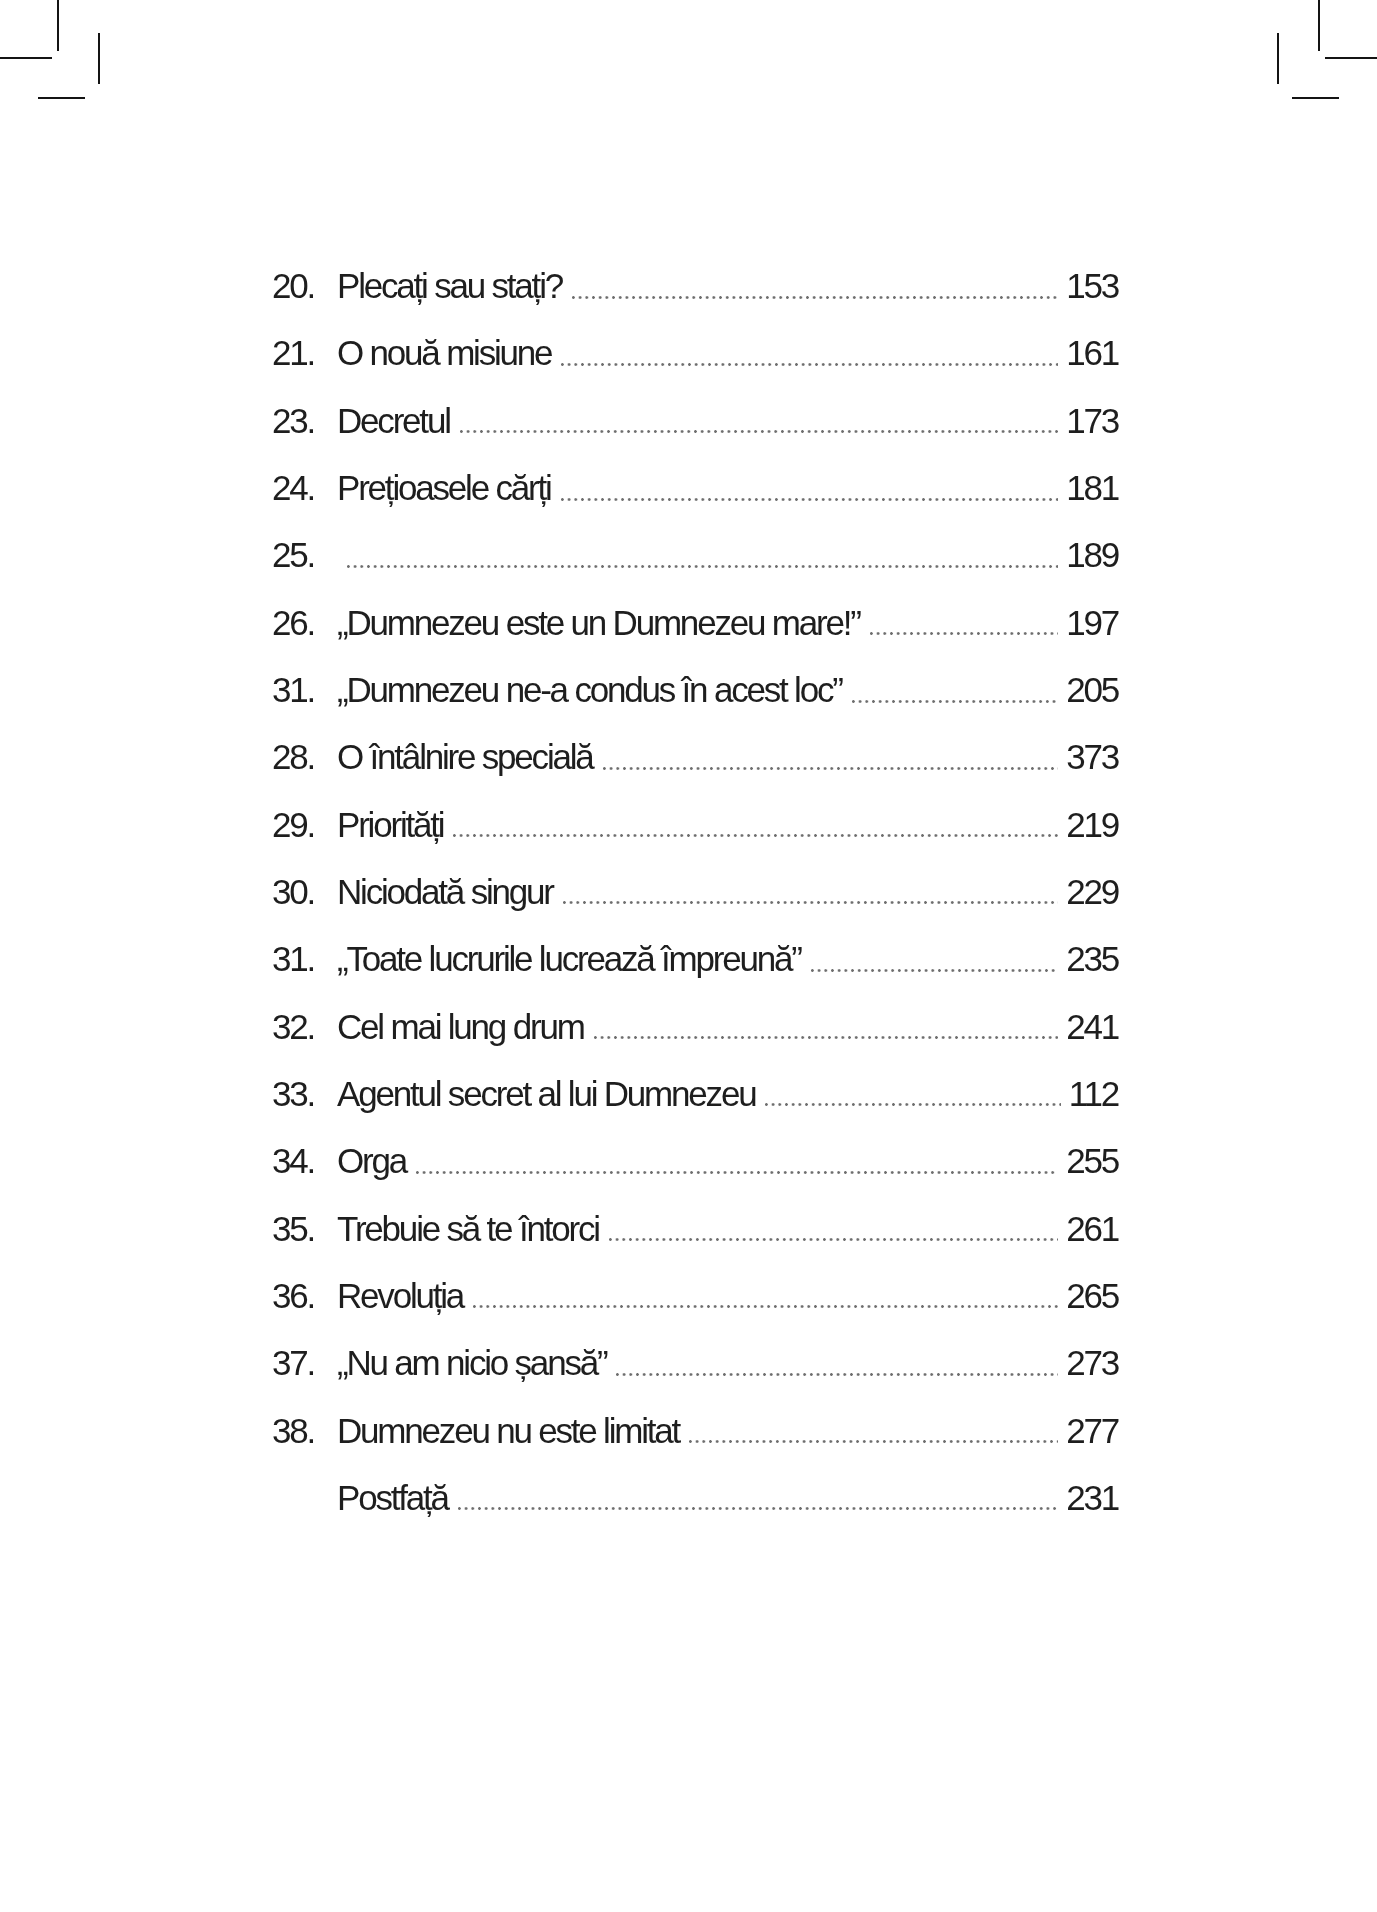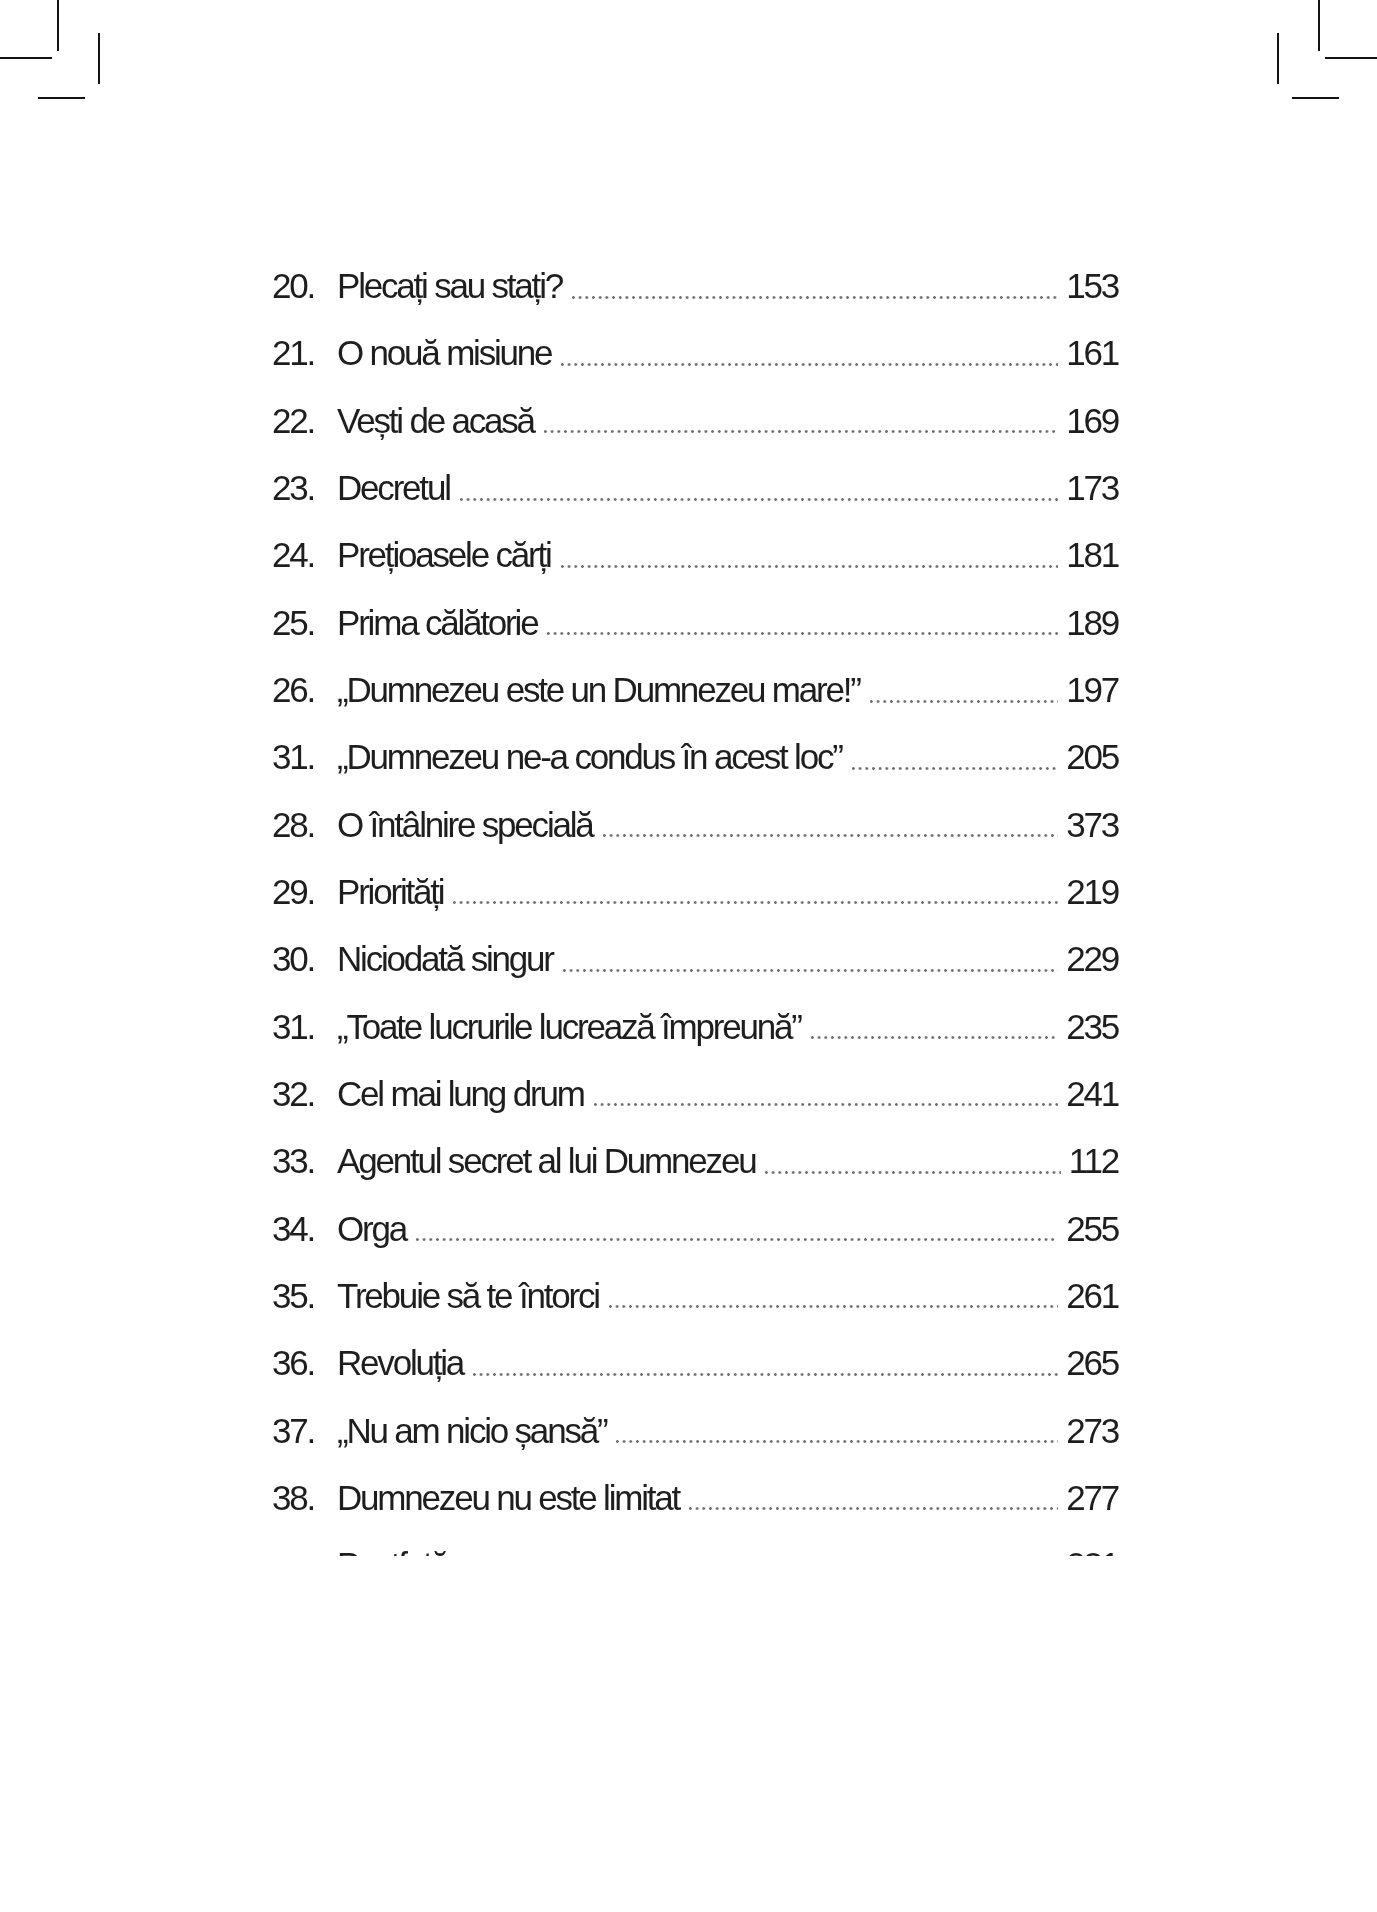--- a/index.html
+++ b/index.html
@@ -78,44 +78,37 @@
     <span class="toc-page">153</span>
   </div>
 
   <div class="toc-row">
     <span class="toc-num">21.</span>
     <span class="toc-title">O nouă misiune</span>
     <span class="toc-leader"></span>
     <span class="toc-page">161</span>
   </div>
 
-  <div class="toc-row">
-    <span class="toc-num">22.</span>
-    <span class="toc-title">Vești de acasă</span>
-    <span class="toc-leader"></span>
-    <span class="toc-page">169</span>
-  </div>
 
   <div class="toc-row">
     <span class="toc-num">23.</span>
     <span class="toc-title">Decretul</span>
     <span class="toc-leader"></span>
     <span class="toc-page">173</span>
   </div>
 
   <div class="toc-row">
     <span class="toc-num">24.</span>
     <span class="toc-title">Prețioasele cărți</span>
     <span class="toc-leader"></span>
     <span class="toc-page">181</span>
   </div>
 
   <div class="toc-row">
     <span class="toc-num">25.</span>
-    <span class="toc-title">Prima călătorie</span>
     <span class="toc-leader"></span>
     <span class="toc-page">189</span>
   </div>
 
   <div class="toc-row">
     <span class="toc-num">26.</span>
     <span class="toc-title">„Dumnezeu este un Dumnezeu mare!”</span>
     <span class="toc-leader"></span>
     <span class="toc-page">197</span>
   </div>

